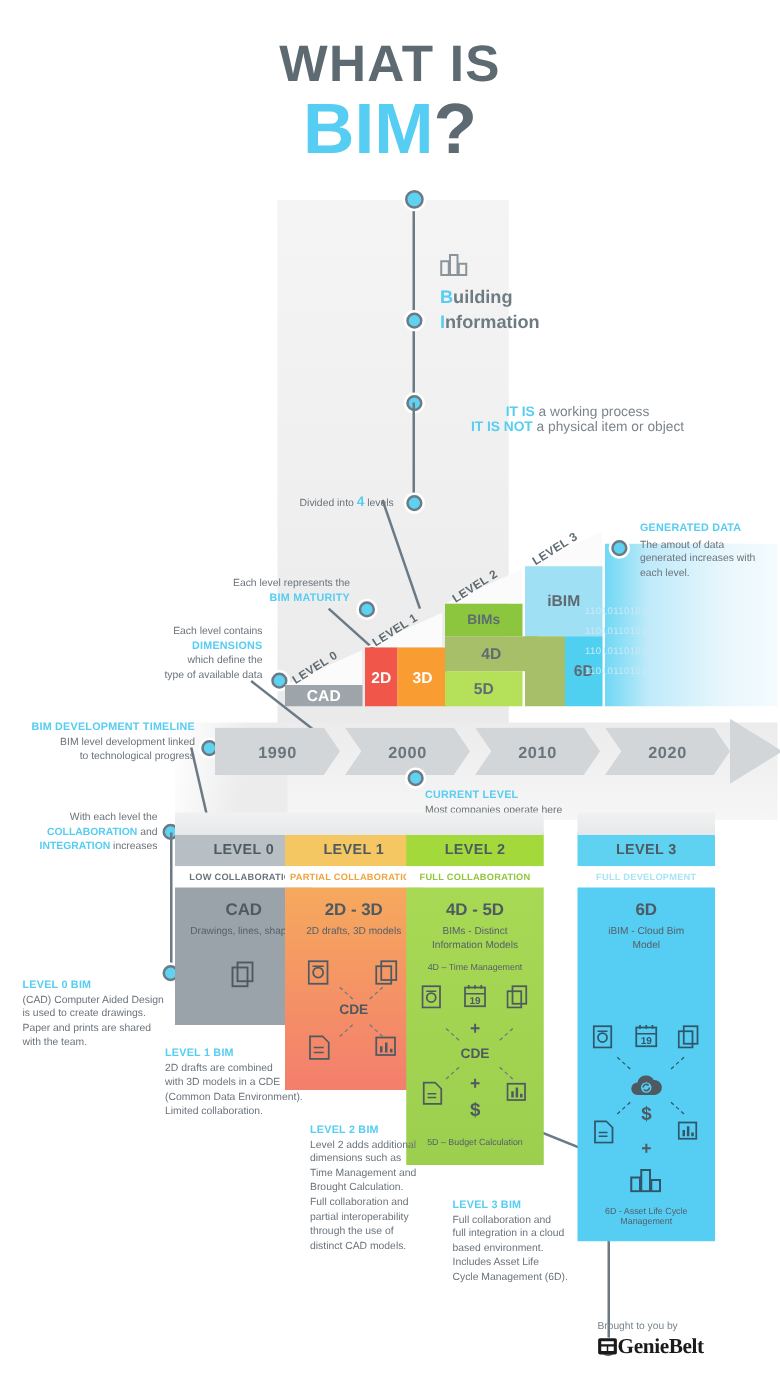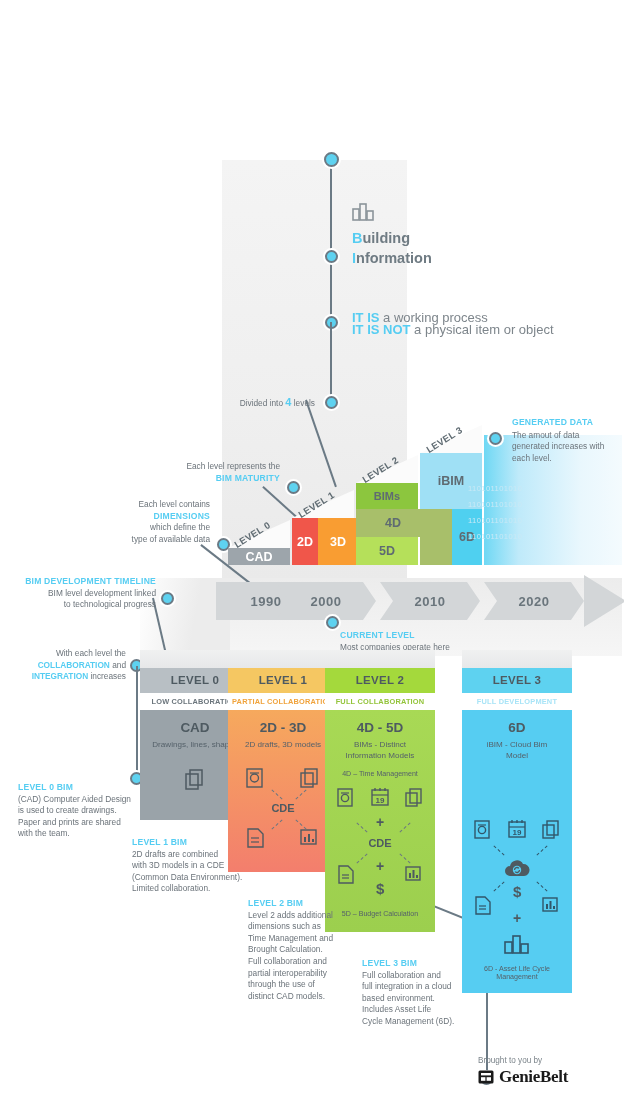--- a/index.html
+++ b/index.html
@@ -44,21 +44,21 @@
   }
   .dot.small{width:13px;height:13px;}
 
   
   #bim-def{left:352px;top:200px;width:170px;}
   .bim-icon{width:26px;height:20px;position:relative;margin-bottom:8px;}
   .bim-word{
     font-size:14.5px;line-height:20px;color:#6f7b83;font-weight:bold;
   }
   .bim-word .cap{color:#56cdf2;}
-  #bim-isnot{left:352px;top:312px;width:220px;font-size:13px;line-height:12px;color:#7d858b;}
+  #bim-isnot{left:352px;top:324px;width:220px;font-size:11px;line-height:12px;color:#7d858b;text-align:center;}
   #bim-isnot b{color:#56cdf2;}
 
   
   .anno{position:absolute;font-size:8.3px;line-height:11.6px;color:#6b737a;}
   .anno .cy{color:#56cdf2;font-weight:bold;}
   .anno-title{color:#56cdf2;font-weight:bold;font-size:8.6px;letter-spacing:.2px;}
   .r{text-align:right;}
   .stair-label{
     position:absolute;color:#5f6b72;font-size:9.5px;font-weight:bold;
     letter-spacing:.3px;transform:rotate(-32deg);white-space:nowrap;
@@ -73,21 +73,21 @@
   .binrow{position:absolute;font-size:7.6px;color:#c9e9f6;letter-spacing:.4px;}
 
   
   #timeline{left:172px;top:582px;height:38px;}
   .chev{
     position:absolute;top:0;height:38px;background:#d3d6d8;
     clip-path:polygon(0 0, calc(100% - 13px) 0, 100% 50%, calc(100% - 13px) 100%, 0 100%, 13px 50%);
     display:flex;align-items:center;justify-content:center;
     color:#6a757c;font-size:13px;font-weight:bold;letter-spacing:.5px;
   }
-  .chev.first{clip-path:polygon(0 0, calc(100% - 13px) 0, 100% 50%, calc(100% - 13px) 100%, 0 100%);margin-left:44px;}
+  .chev.first{clip-path:polygon(0 0, calc(100% - 13px) 0, 100% 50%, calc(100% - 13px) 100%, 0 100%);}
   #arrow-head{
     position:absolute;top:-7px;height:52px;width:42px;background:#d3d6d8;
     clip-path:polygon(0 0, 100% 50%, 0 100%);
   }
 
   
   .card{position:absolute;width:110px;}
   .card-shadow{
     position:absolute;top:-16px;width:100%;height:18px;
     background:linear-gradient(180deg,#f0f1f1 0%,#e7e8e9 100%);
@@ -118,20 +118,26 @@
 </style>
 </head>
 <body>
 
 <div id="page">
 
   <div class="abs" id="grey-panel"></div>
   <div class="abs" style="left:222px;top:578px;width:400px;height:78px;background:linear-gradient(180deg,#ececec 0%,#f6f6f6 100%);"></div>
   <div class="abs" style="left:140px;top:578px;width:90px;height:78px;background:linear-gradient(100deg,rgba(236,236,236,0) 0%,#ececec 60%);"></div>
 
+  <div class="abs" id="title-block">
+    <div id="title-line1">WHAT IS</div>
+    <div id="title-line2">
+      <span class="bim">BIM</span><span class="qm">?</span>
+    </div>
+  </div>
 
   <div class="conn-line abs" style="left:330px;top:165px;width:1.6px;height:150px;"></div>
   <div class="dot abs" style="left:324px;top:152px;"></div>
   <div class="dot abs small" style="left:325px;top:250px;"></div>
   <div class="dot abs small" style="left:325px;top:316px;"></div>
   <div class="conn-line abs" style="left:330px;top:322px;width:1.6px;height:80px;"></div>
   <div class="dot abs small" style="left:325px;top:396px;"></div>
 
   <div class="conn-line abs" style="left:305px;top:400px;width:1.6px;height:92px;transform-origin:top center;transform:rotate(-19deg);"></div>
   <div class="dot abs small" style="left:287px;top:481px;"></div>
@@ -522,21 +528,21 @@
     <div class="anno-title">LEVEL 3 BIM</div>
     <div>Full collaboration and</div>
     <div>full integration in a cloud</div>
     <div>based environment.</div>
     <div>Includes Asset Life</div>
     <div>Cycle Management (6D).</div>
   </div>
 
   <div class="abs" id="footer">
     <div class="bty">Brought to you by</div>
-    <div style="display:flex;align-items:center;gap:5px;">
+    <div style="display:flex;align-items:center;gap:0;">
       <span>
         <svg width="16" height="16" viewBox="0 0 16 16">
           <rect x="0.5" y="1.5" width="15" height="13" rx="1.5" fill="#1a1a1a"></rect>
           <rect x="3" y="4" width="10" height="2.4" fill="#ffffff"></rect>
           <rect x="3" y="8.2" width="4.4" height="3.6" fill="#ffffff"></rect>
           <rect x="8.6" y="8.2" width="4.4" height="3.6" fill="#ffffff"></rect>
         </svg>
       </span>
       <span class="brand">GenieBelt</span>
     </div>

